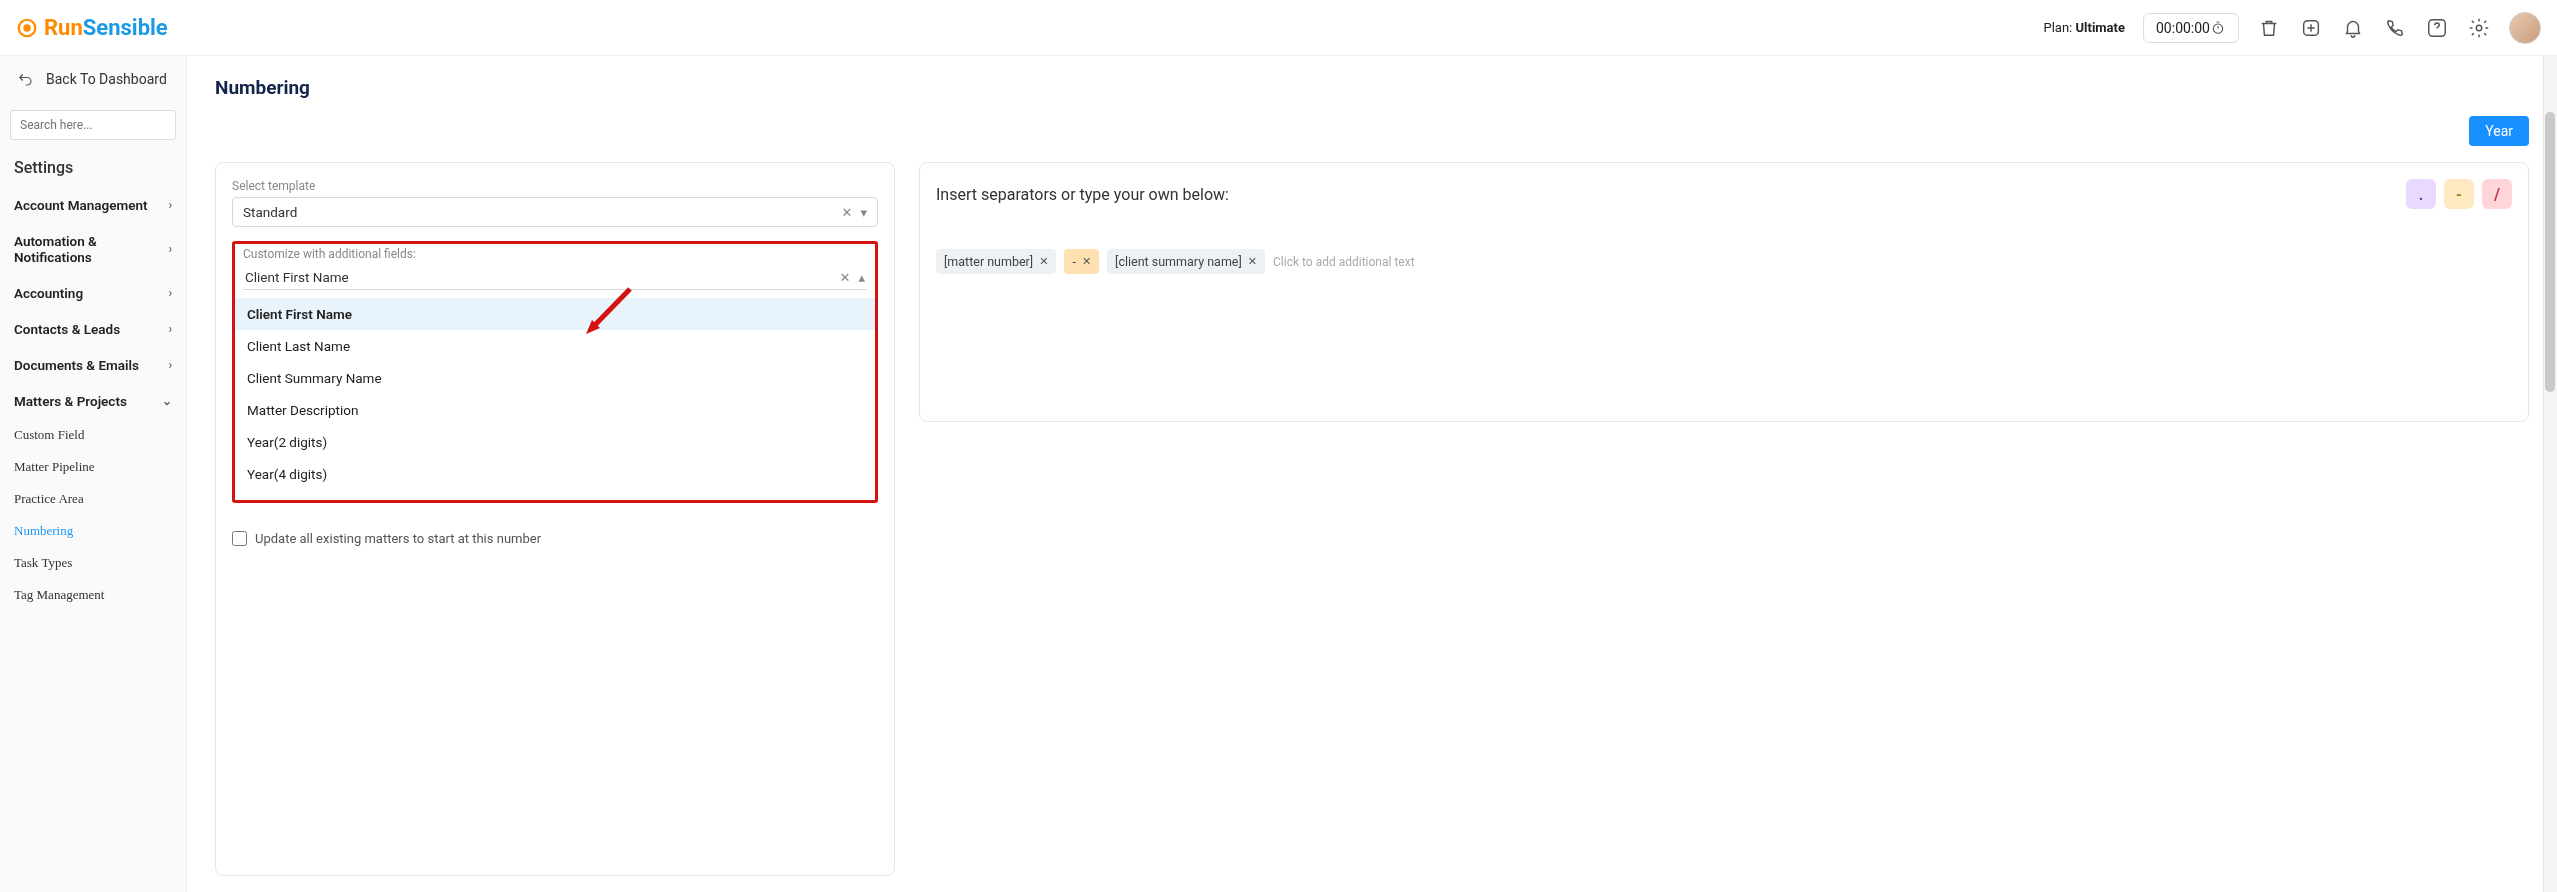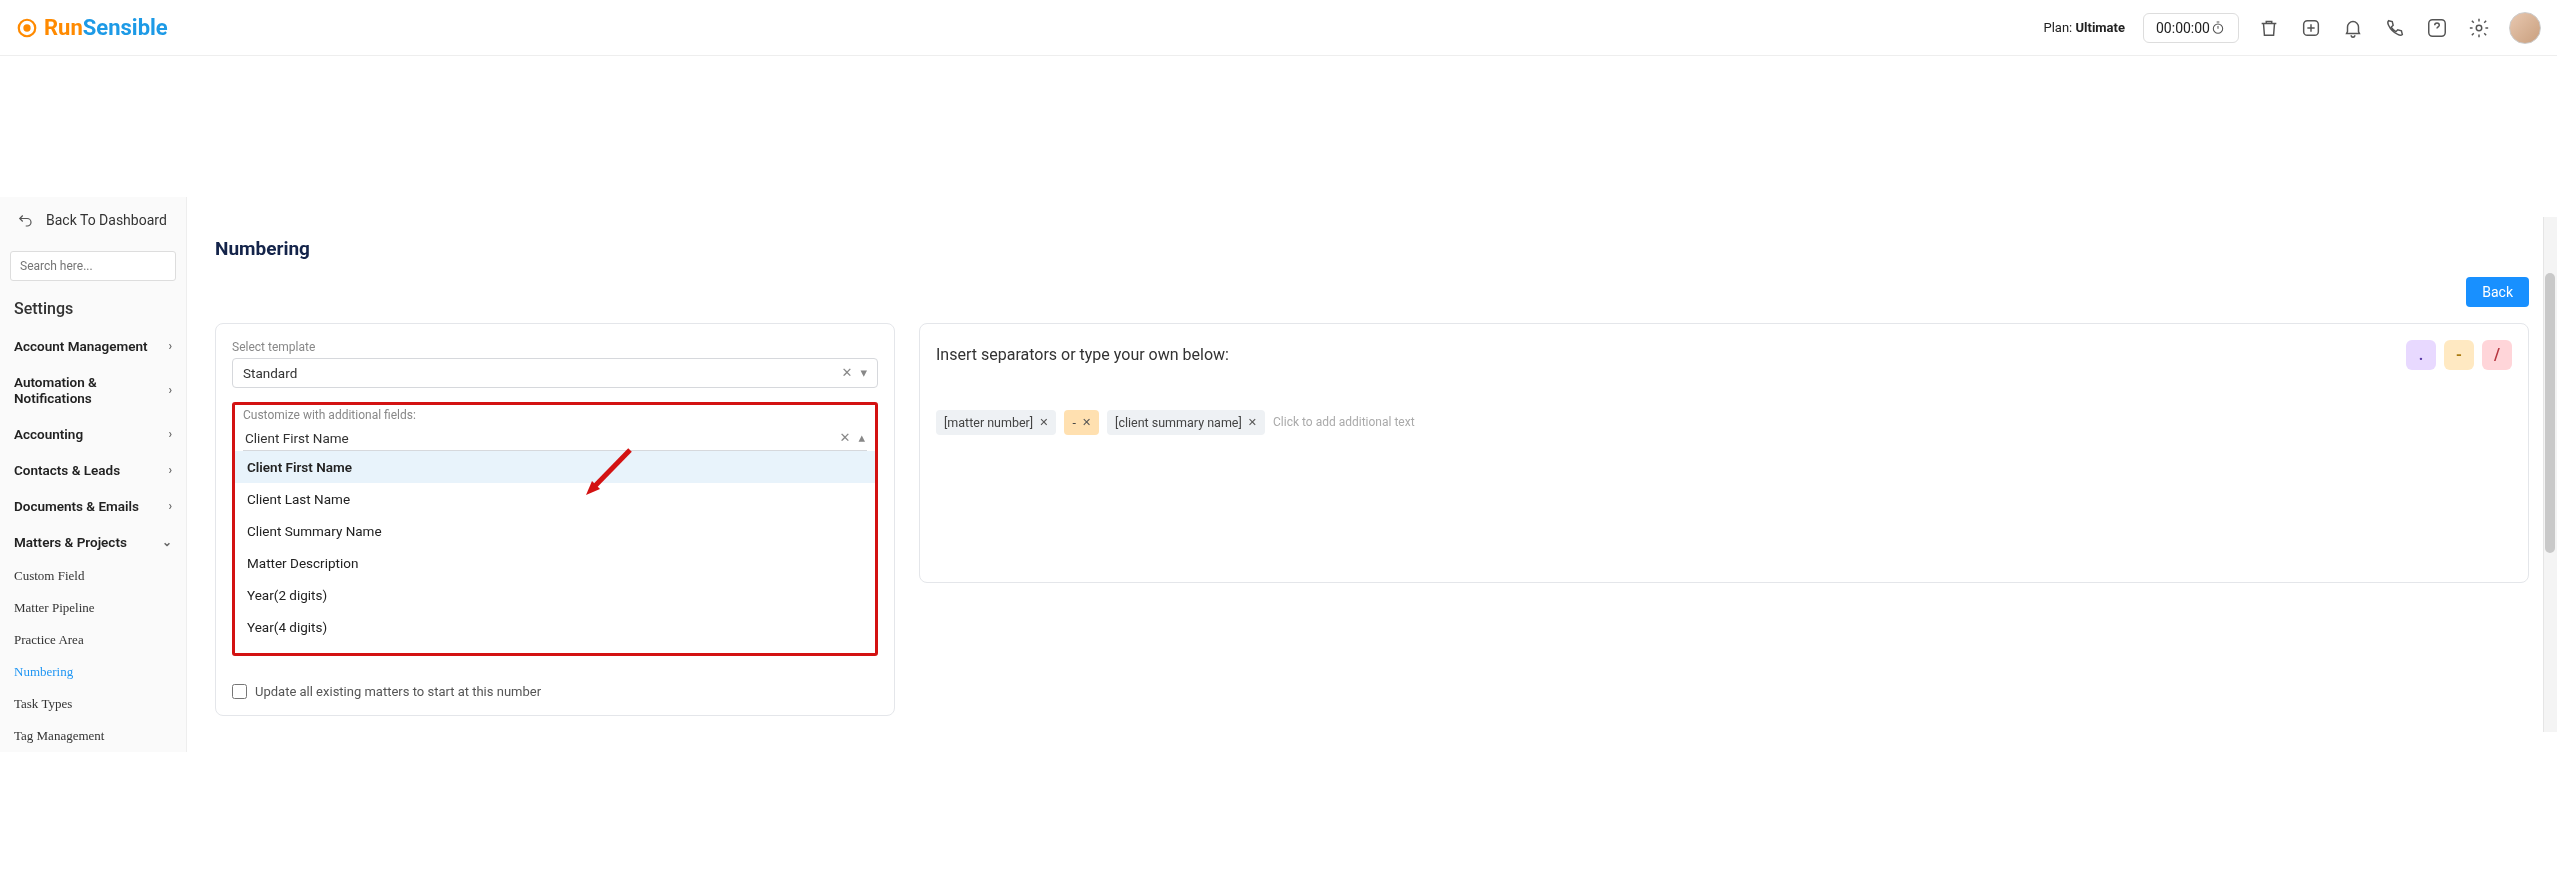--- a/index.html
+++ b/index.html
@@ -8,21 +8,21 @@
 .logo { display: flex; align-items: center; gap: 6px; font-weight: 700; font-size: 22px; }
 .logo .run { color: #ff8a00; }
 .logo .sensible { color: #1d9ae6; }
 .topbar-spacer { flex: 1; }
 .topbar-right { display: flex; align-items: center; gap: 18px; }
 .plan { font-size: 13px; }
 .plan b { font-weight: 700; }
 .timer { display: flex; align-items: center; border: 1px solid #ddd; border-radius: 6px; padding: 6px 12px; font-size: 14px; }
 .top-icon { width: 24px; height: 24px; color: #555; cursor: pointer; display: flex; align-items: center; justify-content: center; }
 .avatar { width: 32px; height: 32px; border-radius: 50%; background: linear-gradient(135deg,#e8c8b0,#c99f7e); border: 1px solid #ccc; cursor: pointer; }
-.layout { display: flex; height: calc(100vh - 56px); align-items: center; }
+.layout { display: flex; height: calc(100vh - 56px); }
 .sidebar { width: 187px; border-right: 1px solid #eee; background: #fafafa; overflow-y: auto; }
 .back-row { display: flex; align-items: center; gap: 12px; padding: 14px 16px; font-size: 14px; color: #333; cursor: pointer; }
 .search-box { margin: 8px 10px; }
 .search-box input { width: 100%; padding: 7px 9px; border: 1px solid #ddd; border-radius: 3px; font-size: 12px; background: #fff; }
 .settings-title { padding: 10px 14px; font-size: 16px; font-weight: 500; color: #333; }
 .nav-group { display: flex; justify-content: space-between; align-items: center; padding: 10px 14px; font-size: 13.5px; font-weight: 600; cursor: pointer; color: #222; }
 .nav-sub { padding: 8px 14px 8px 14px; font-size: 13px; cursor: pointer; color: #333; font-family: Liberation Serif, serif; }
 .nav-sub.active { color: #2096f3; }
 .chev { font-size: 12px; color: #666; }
 .main { flex: 1; display: flex; flex-direction: column; overflow: hidden; position: relative; }
@@ -163,38 +163,38 @@
     <div class="nav-sub">Matter Pipeline</div>
     <div class="nav-sub">Practice Area</div>
     <div class="nav-sub active">Numbering</div>
     <div class="nav-sub">Task Types</div>
     <div class="nav-sub">Tag Management</div>
   </div>
 
   <div class="main">
     <div class="main-header">
       <div class="page-title">Numbering</div>
-      <button class="save-btn">Back</button>
+      <button class="save-btn">Year</button>
     </div>
 
     <div class="panels">
       <div class="panel left">
         <div class="field-label">Select template</div>
         <div class="select-wrap">
           <div class="select-box">
             <span class="val">Standard</span>
             <div class="select-icons">
               <span>✕</span>
               <span>▾</span>
             </div>
           </div>
         </div>
 
         <div class="highlight-box" style="position:relative;">
-          <div style="padding:3px 8px 0 8px;">
+          <div style="padding:3px 8px 8px 8px;">
             <div class="field-label">Customize with additional fields:</div>
             <div class="select-box" style="border-bottom:1px solid #d6d8dc;border-left:none;border-right:none;border-top:none;border-radius:0;padding:4px 2px;">
               <span class="val">Client First Name</span>
               <div class="select-icons">
                 <span>✕</span>
                 <span>▴</span>
               </div>
             </div>
           </div>
           <div class="dropdown-panel">

